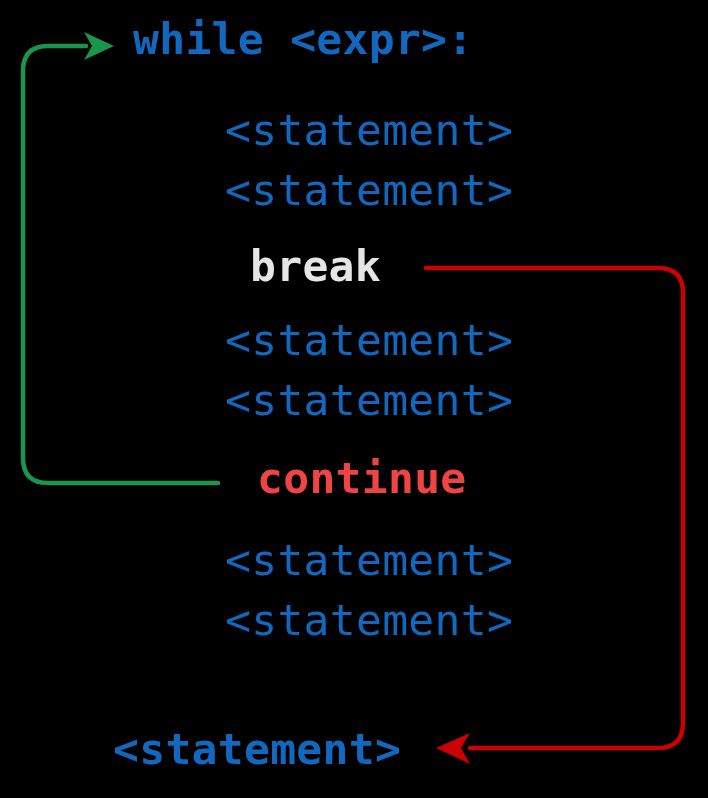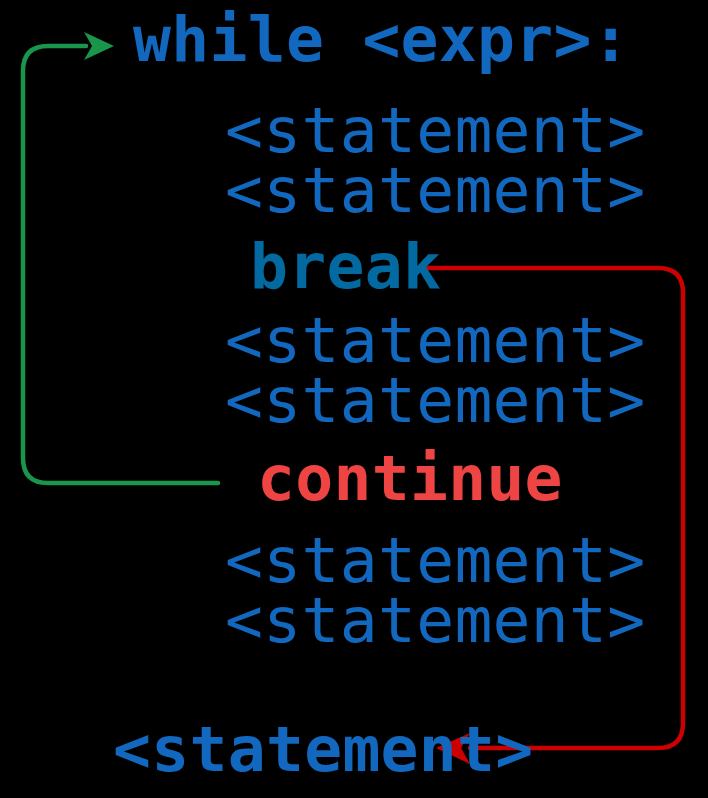--- a/index.html
+++ b/index.html
@@ -11,27 +11,27 @@
     overflow: hidden;
     font-family: "DejaVu Sans Mono", "Liberation Mono", monospace;
   }
   .arrow-layer {
     position: absolute;
     left: 0; top: 0;
     width: 708px; height: 798px;
   }
   .code-line {
     position: absolute;
-    font-size: 63px;
+    font-size: 43px;
     line-height: 47px;
     white-space: pre;
     letter-spacing: 0.3px;
   }
   .blue  { color: #1268BE; }
-  .red   { color: #0369a1; }
+  .red   { color: #e5e5e5; }
   .green { color: #ef4444; }
   .bold  { font-weight: bold; }
 
   
   .l-while    { left: 133px; top:  16px; }
   .l-s1       { left: 225px; top: 107px; }
   .l-s2       { left: 225px; top: 167px; }
   .l-break    { left: 250px; top: 243px; }
   .l-s3       { left: 225px; top: 317px; }
   .l-s4       { left: 225px; top: 377px; }

